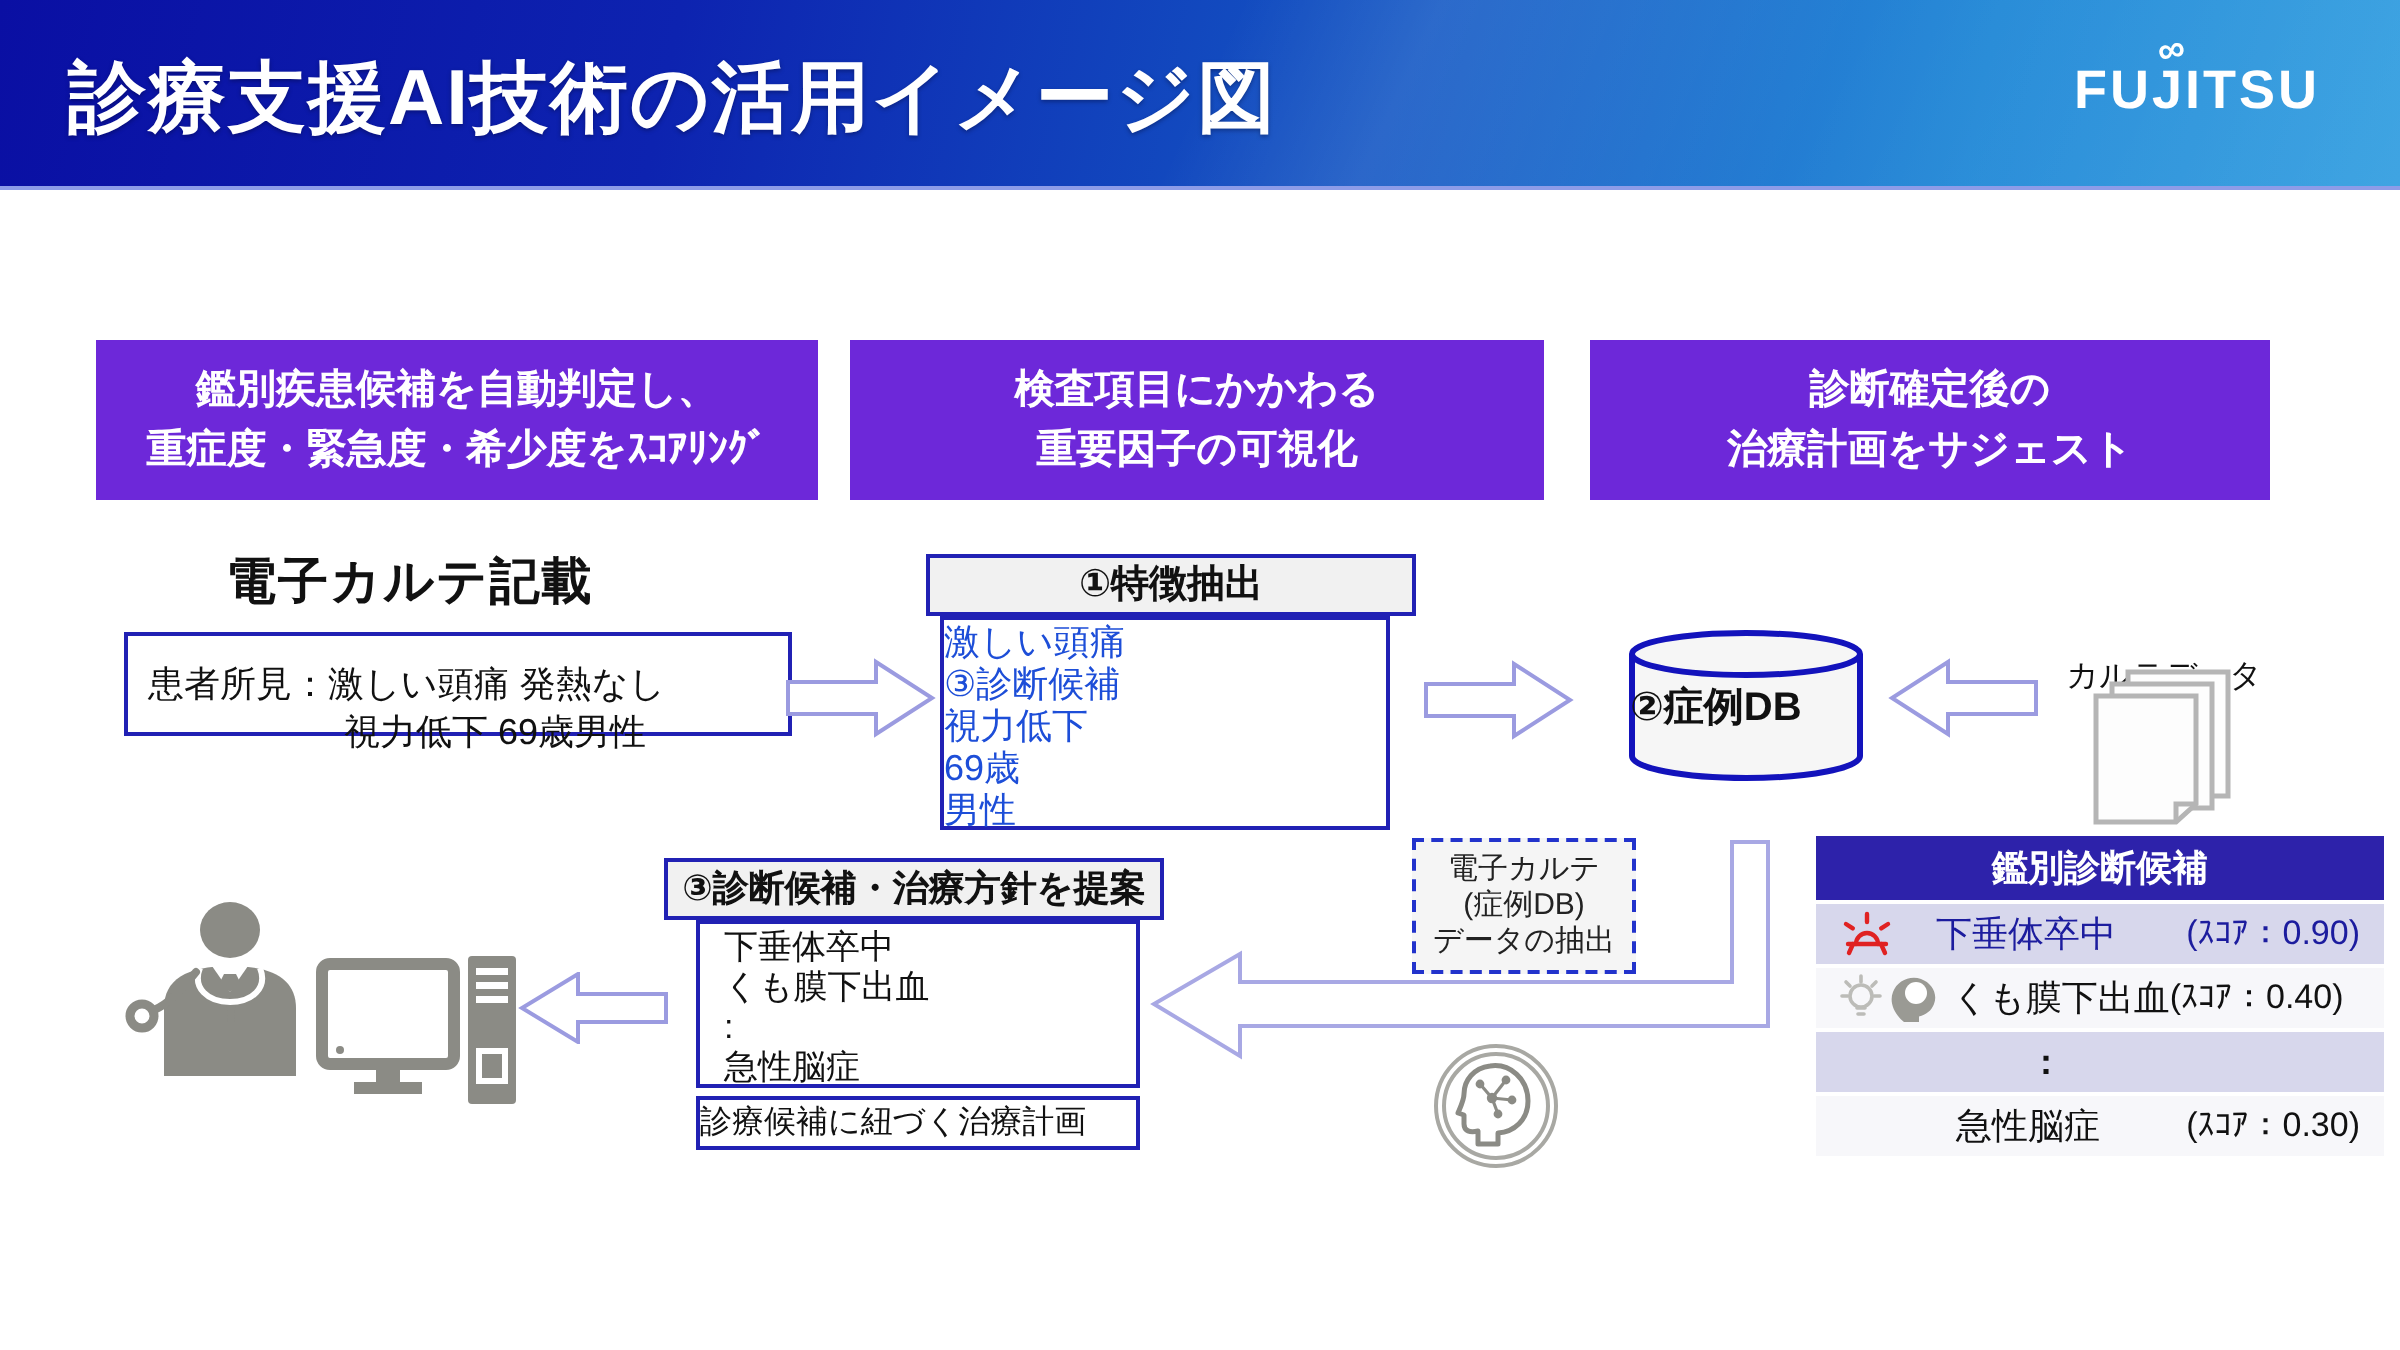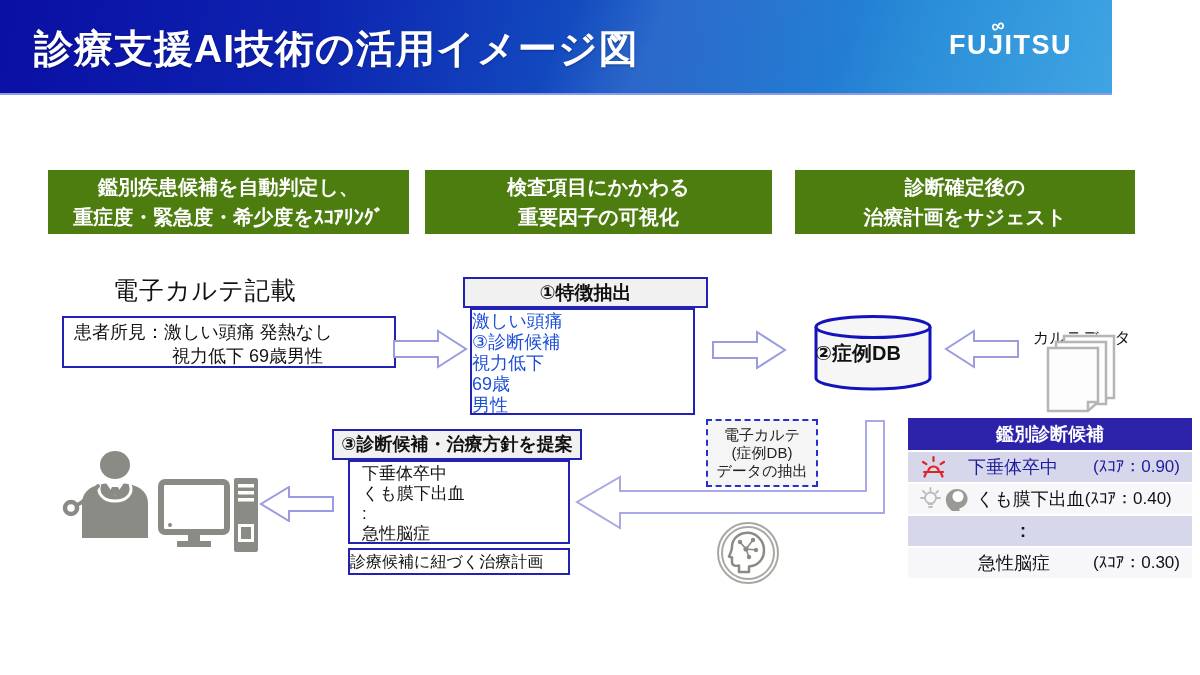--- a/index.html
+++ b/index.html
@@ -2,51 +2,51 @@
 <html><head>
 <meta charset="utf-8">
 <style>
   * { margin:0; padding:0; box-sizing:border-box; }
   html,body { background:#fff; }
   body { font-family:"Liberation Sans","DejaVu Sans",sans-serif; }
   .stage { position:relative; width:1200px; height:675px; background:#fff; overflow:hidden; }
 
   
   .hdr {
-    position:absolute; left:0; top:0; width:1112px; height:95px;
+    position:absolute; left:0; top:0; width:1200px; height:95px;
     background:linear-gradient(102deg,#0a0fa3 0%,#0d23b0 28%,#1457c4 58%,#1d86d6 82%,#2598de 100%);
     border-bottom:2px solid #8d9ce8;
   }
   .hdr::after {
     content:""; position:absolute; left:0; top:0; right:0; bottom:0;
     background:linear-gradient(115deg,rgba(255,255,255,0) 50%,rgba(255,255,255,0.10) 58%,rgba(255,255,255,0.04) 75%,rgba(255,255,255,0.12) 100%);
     pointer-events:none;
   }
   .hdr-title {
     position:absolute; left:34px; top:22px; color:#fff; font-size:39px; font-weight:bold;
     letter-spacing:1px; text-shadow:0 1px 2px rgba(0,0,30,.35); z-index:2;
   }
   .logo { position:absolute; right:40px; top:30px; color:#fff; z-index:2; }
   .logo-text { font-size:27px; font-weight:bold; letter-spacing:1.5px; }
   .logo-inf { position:absolute; left:42px; top:-15px; font-size:19px; font-weight:bold; transform:rotate(-12deg); }
 
   
   .pillar {
-    position:absolute; top:170px; height:64px; background:#4d7c0f; color:#fff;
+    position:absolute; top:170px; height:80px; background:#6d28d9; color:#fff;
     display:flex; flex-direction:column; justify-content:center; align-items:center;
     font-weight:bold; font-size:20px; line-height:30px; text-align:center;
   }
   .p1 { left:48px;  width:361px; }
   .p2 { left:425px; width:347px; }
   .p3 { left:795px; width:340px; }
 
-  .h-ehr { position:absolute; left:113px; top:274px; font-size:25px; font-weight:normal; color:#111; letter-spacing:1px;text-align:right; }
+  .h-ehr { position:absolute; left:113px; top:274px; font-size:25px; font-weight:bold; color:#111; letter-spacing:1px;text-align:right; }
 
   .box-blue { border:2px solid #2121b4; background:#fff; position:absolute; }
-  .patient { left:62px; top:316px; width:334px; height:52px; font-size:18px; line-height:24px; padding:2px 0 0 10px; color:#111; }
+  .patient { left:62px; top:316px; width:334px; height:52px; font-size:18px; line-height:24px; padding:12px 0 0 10px; color:#111; }
   .patient .l2 { margin-left:98px; }
 
   .subhead {
     position:absolute; background:#f1f1f1; border:2px solid #2121b4; color:#111;
     font-weight:bold; text-align:center;
   }
   .fe-head { left:463px; top:277px; width:245px; height:31px; font-size:19px; line-height:27px; }
   .fe-box  { left:470px; top:308px; width:225px; height:107px; font-size:18px; line-height:21px; padding:1px 0 0 0; color:#1d4ed8; }
 
   .prop-head { left:332px; top:429px; width:250px; height:31px; font-size:18px; line-height:27px; }

